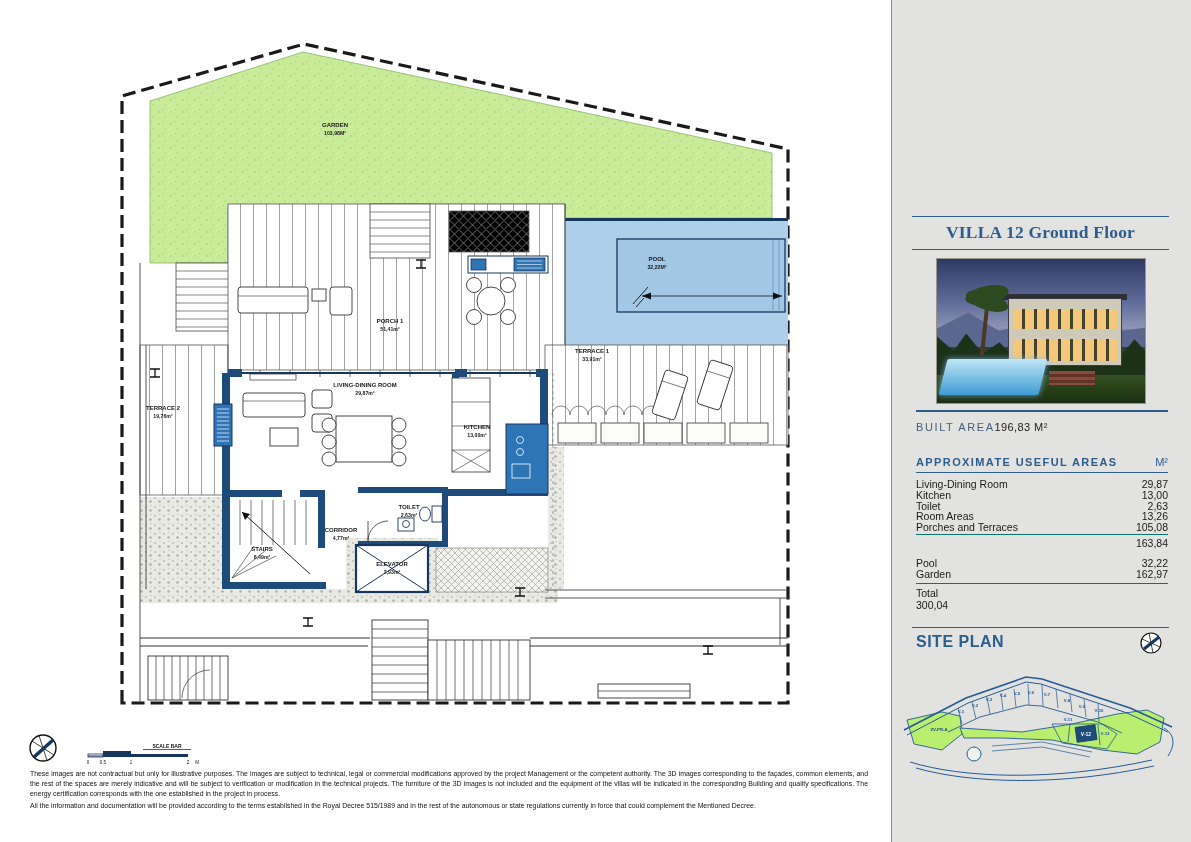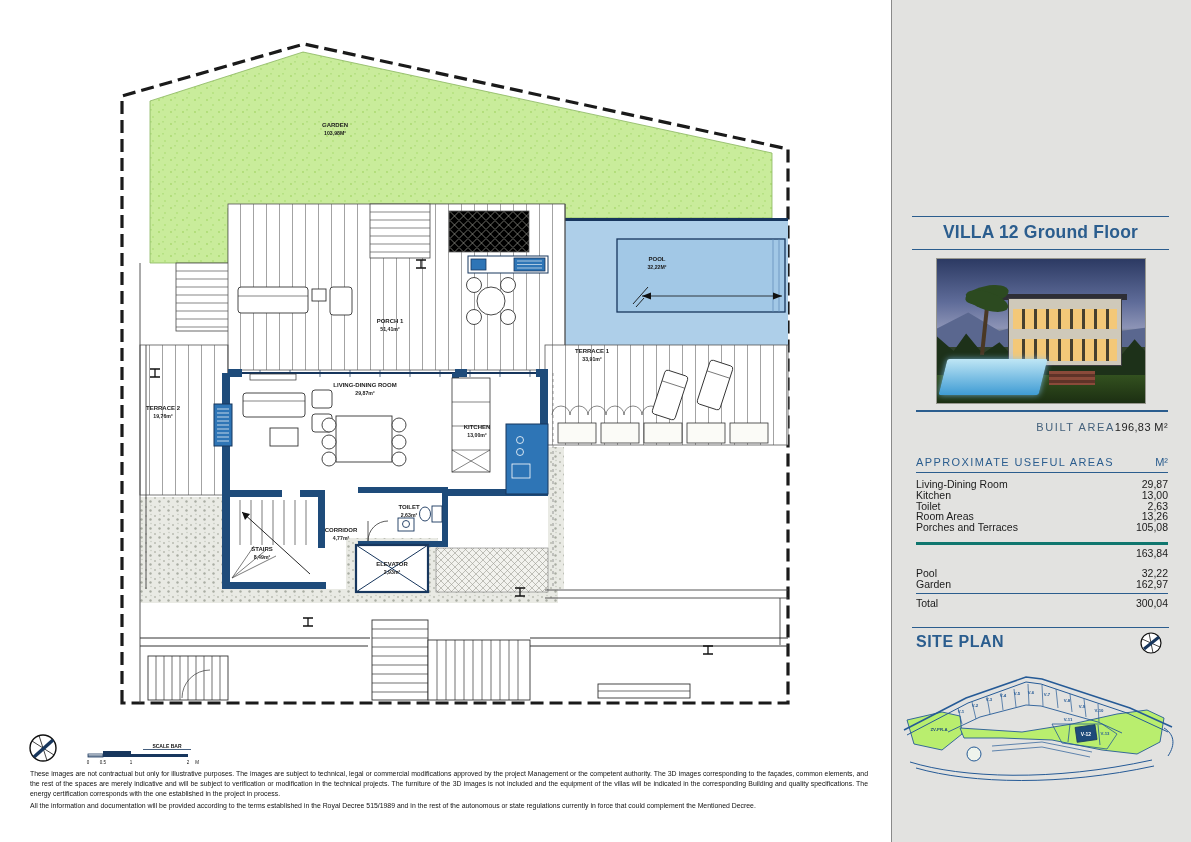--- a/index.html
+++ b/index.html
@@ -12,47 +12,47 @@
   .sb-txt{font:bold 5px "Liberation Sans",sans-serif;fill:#111;text-anchor:middle;}
   .sb-tick{font:4.5px "Liberation Sans",sans-serif;fill:#111;text-anchor:middle;}
 
   
   .disclaimer{position:absolute;left:30px;top:769px;width:838px;color:#111;}
   .disclaimer p{margin:0 0 3px 0;font-size:6.9px;line-height:1.42;text-align:justify;}
 
   
   .panel{position:absolute;left:891px;top:0;width:300px;height:842px;background:#e2e2e0;border-left:1px solid #8a8a8a;box-sizing:border-box;}
   .title-block{position:absolute;top:216px;left:20px;right:22px;border-top:1px solid #2b5d8e;border-bottom:1px solid #2b5d8e;padding:5px 0 6px;text-align:center;}
-  .title-block h1{margin:0;font-size:17.5px;font-weight:bold;color:#2b5d8e;letter-spacing:.2px;}
+  .title-block h1{margin:0;font-size:17.5px;font-weight:bold;color:#2b5d8e;letter-spacing:.2px;font-family:Liberation Serif, serif;}
 
   .photo{position:absolute;top:258px;left:44px;width:210px;height:146px;background:linear-gradient(180deg,#2c3a63 0%,#5f6c99 30%,#8d94b6 48%,#33432e 56%,#22351a 100%);overflow:hidden;border:1px solid #97978f;box-sizing:border-box;}
   .ph-mtn{position:absolute;left:0;top:42px;width:100%;height:46px;background:#5a678f;clip-path:polygon(0 100%,0 60%,15% 25%,30% 65%,50% 40%,72% 75%,100% 58%,100% 100%);}
   .ph-trees{position:absolute;left:0;top:60px;width:100%;height:58px;background:#1d3119;clip-path:polygon(0 100%,0 30%,8% 55%,14% 25%,22% 60%,30% 40%,38% 70%,60% 55%,70% 75%,78% 45%,88% 65%,95% 35%,100% 55%,100% 100%);}
   .ph-house{position:absolute;left:72px;top:40px;width:112px;height:66px;background:#cfc9ba;box-shadow:0 0 0 1px #3c3c40;}
   .ph-roof{position:absolute;left:64px;top:35px;width:126px;height:6px;background:#2e2e36;}
   .ph-win{position:absolute;left:76px;top:50px;width:104px;height:20px;background:repeating-linear-gradient(90deg,#f3c878 0 9px,#46402f 9px 12px);}
   .ph-win2{top:80px;height:22px;}
   .ph-trunk{position:absolute;left:46px;top:38px;width:4px;height:58px;background:#4a3824;transform:rotate(6deg);}
   .ph-fronds{position:absolute;left:28px;top:27px;width:44px;height:18px;border-radius:50%;background:#2c4a20;transform:rotate(-12deg);}
   .ph-fronds.b{transform:rotate(18deg);top:33px;}
   .ph-lawn{position:absolute;bottom:0;left:0;width:100%;height:28px;background:linear-gradient(#33511f,#1c2f12);}
   .ph-pool{position:absolute;left:6px;bottom:8px;width:100px;height:36px;background:linear-gradient(#bfe6f5,#3f9cd4);transform:skewX(-14deg);border-radius:2px;box-shadow:0 0 6px rgba(130,200,255,.75);}
   .ph-steps{position:absolute;left:112px;bottom:18px;width:46px;height:14px;background:repeating-linear-gradient(180deg,#8a4a3a 0 3px,#5e3328 3px 6px);}
 
   .areas{position:absolute;top:410px;left:24px;width:252px;color:#1a1a1a;}
-  .built-row{display:flex;justify-content:flex-end;border-top:2px solid #2b5d8e;padding-top:9px;font-size:11px;}
+  .built-row{display:flex;justify-content:flex-start;border-top:2px solid #2b5d8e;padding-top:9px;font-size:11px;}
   .built-row .lbl{color:#44617c;letter-spacing:1.6px;}
   .built-row .val{color:#222;letter-spacing:.4px;}
   .approx-row{display:flex;justify-content:space-between;margin-top:23px;padding-bottom:4px;border-bottom:1px solid #2b5d8e;font-size:11px;color:#2b5d8e;}
-  .approx-row .lbl{letter-spacing:1.4px;}
+  .approx-row .lbl{letter-spacing:1.4px;font-weight:bold;}
   .arow{display:flex;justify-content:space-between;font-size:10.5px;line-height:10.8px;}
   .rows-block{margin-top:6px;}
-  .subtotal{border-top:3px solid #0f766e;margin-top:9px;padding-top:3px;justify-content:flex-end;}
+  .subtotal{border-top:1px solid #0f766e;margin-top:1px;padding-top:3px;justify-content:flex-end;}
   .outdoor-block{margin-top:9px;}
-  .total-row{display:flex;justify-content:space-between;border-top:1px solid #2b5d8e;margin-top:4px;padding-top:3px;font-size:10.5px;}
+  .total-row{display:flex;justify-content:space-between;border-top:1px solid #2b5d8e;margin-top:4px;padding-top:3px;font-size:10.5px;flex-direction:column;}
 
   .siteplan-rule{position:absolute;top:627px;left:20px;right:22px;border-top:1px solid #2b5d8e;}
   .siteplan-head{position:absolute;top:633px;left:24px;font-size:16px;font-weight:bold;color:#2b5d8e;letter-spacing:.5px;}
   .compass-small{position:absolute;top:631px;right:28px;width:24px;height:24px;}
   .sitemap{position:absolute;top:672px;left:10px;width:280px;height:112px;}
   .map-lot{font:bold 4.3px "Liberation Sans",sans-serif;fill:#255a96;text-anchor:middle;}
   .map-lot-hl{font:bold 5px "Liberation Sans",sans-serif;fill:#ffffff;text-anchor:middle;}
   .map-zone{font:bold 4.3px "Liberation Sans",sans-serif;fill:#1f4e79;text-anchor:middle;}
 </style>
 </head>

